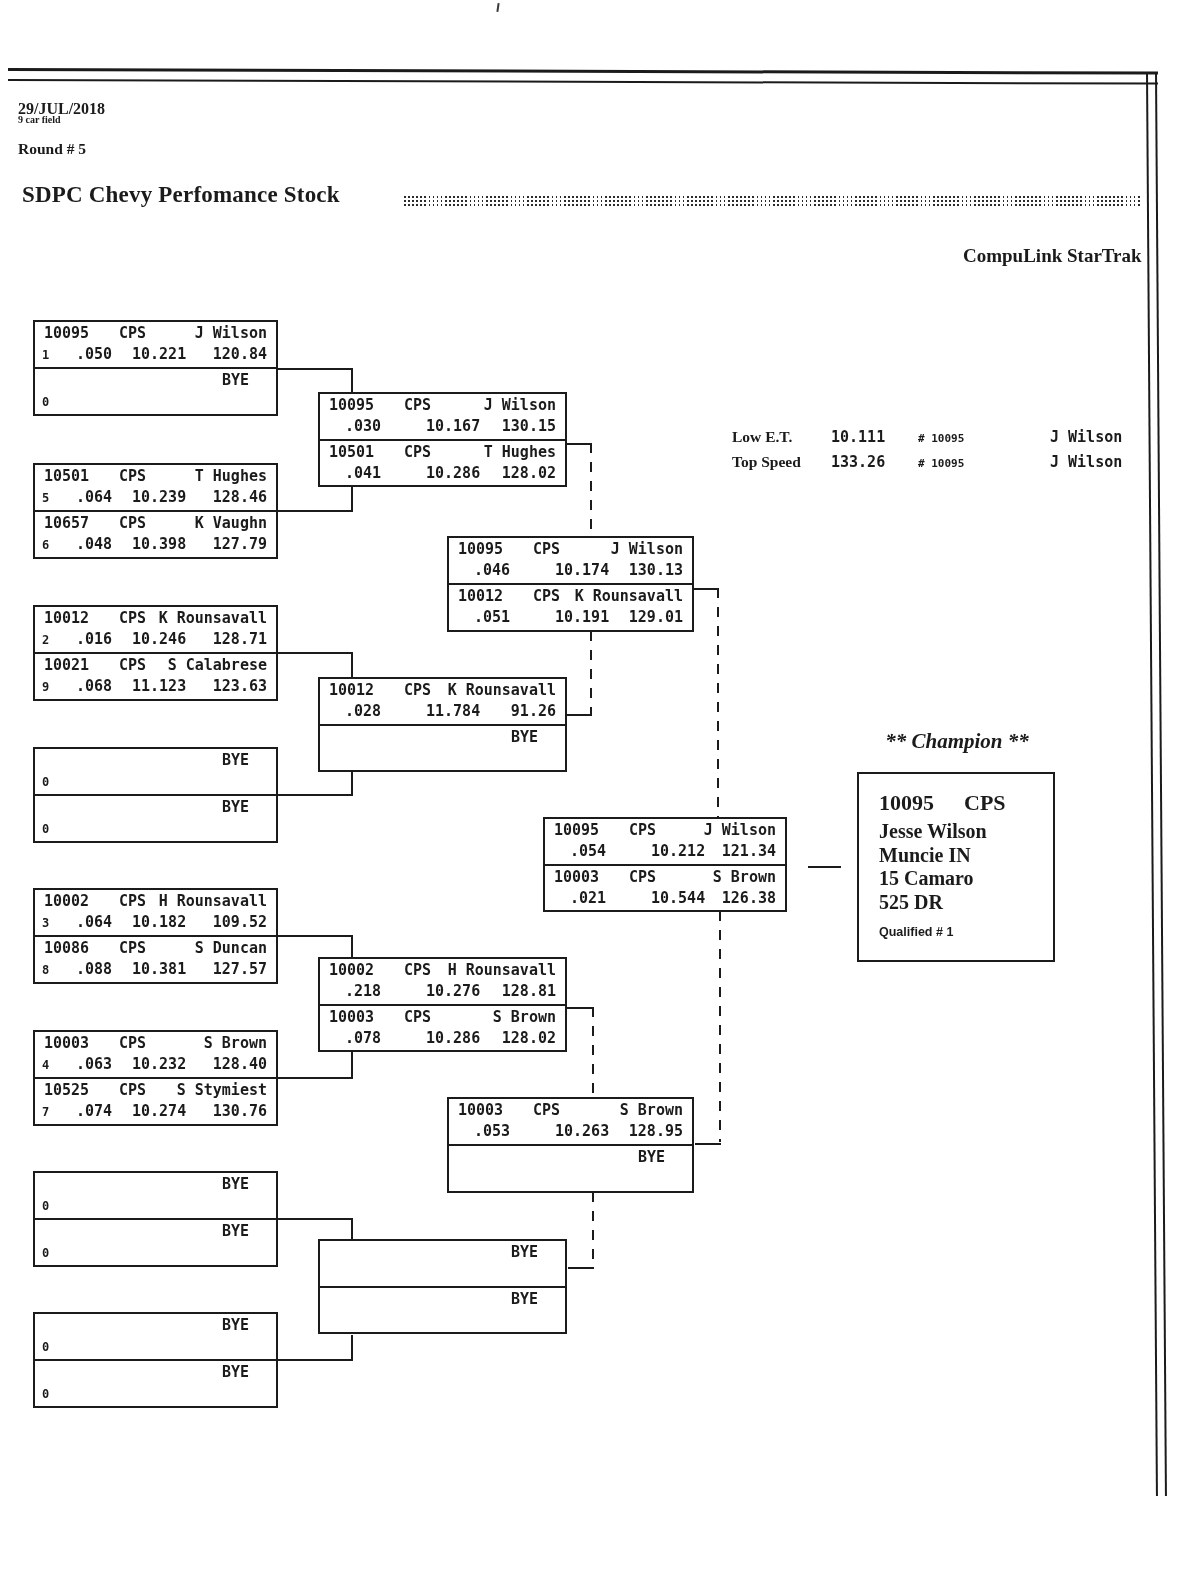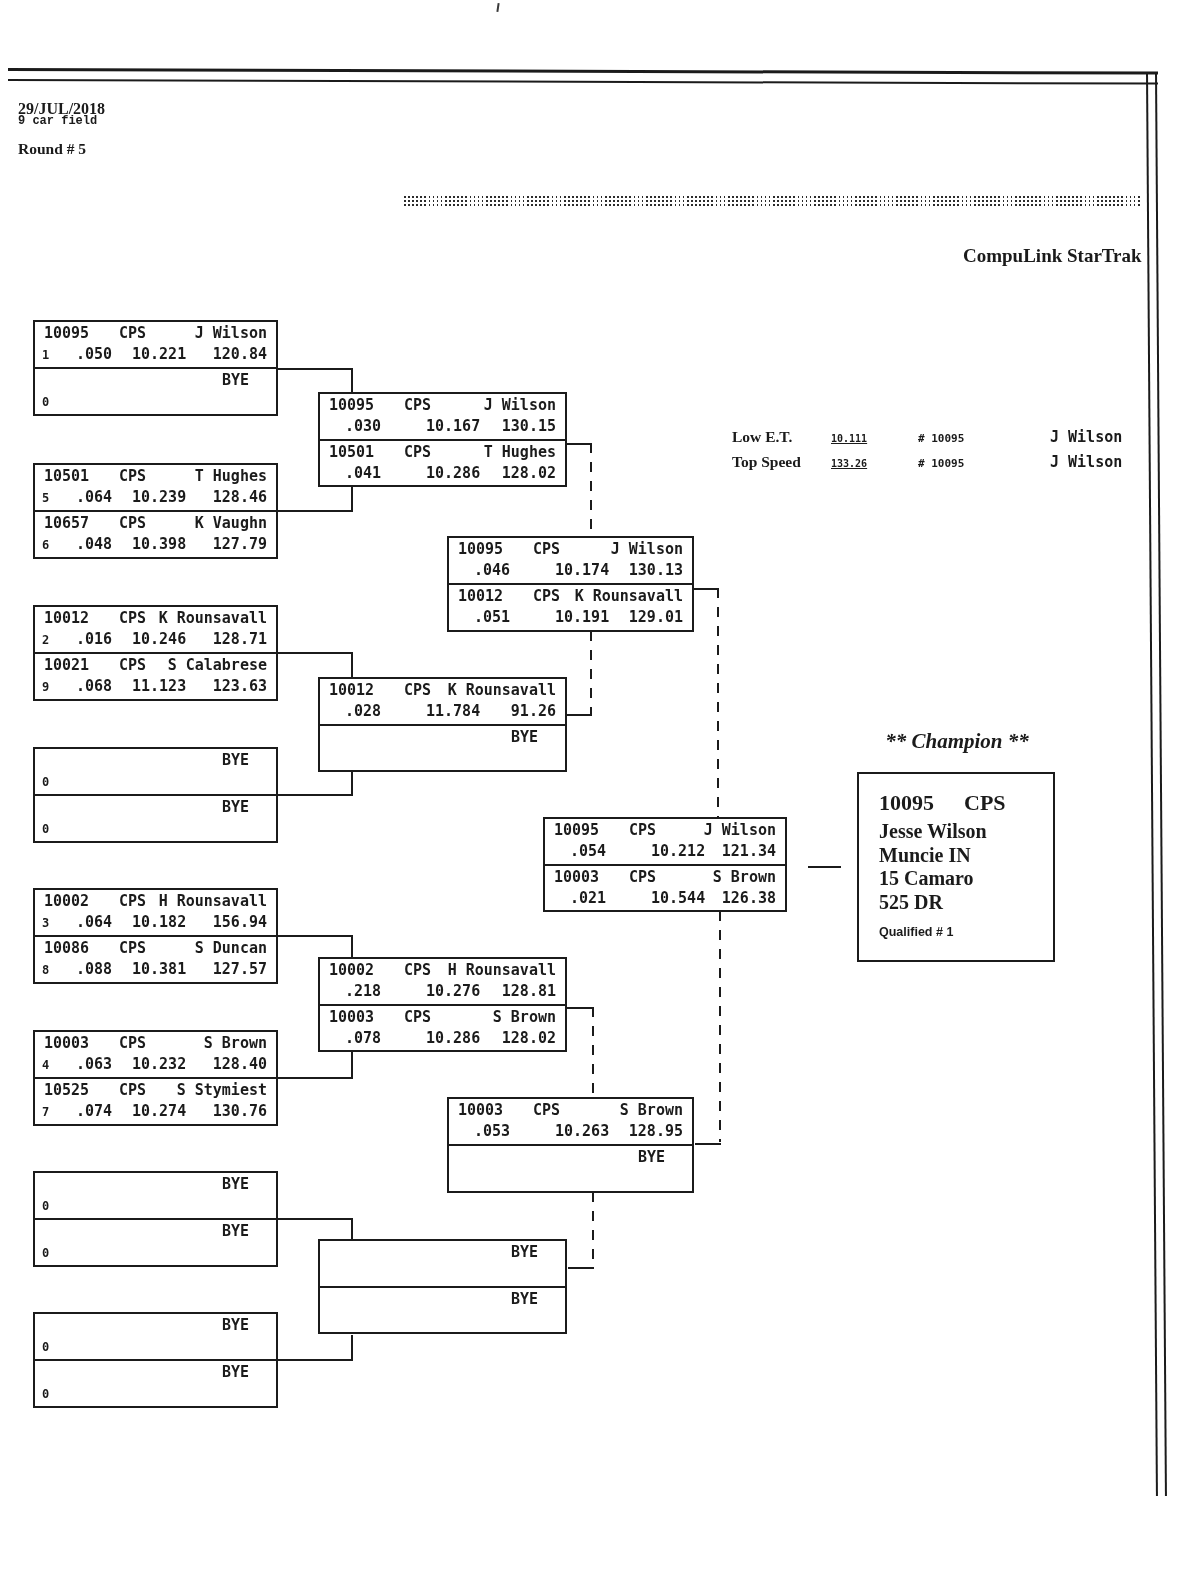--- a/index.html
+++ b/index.html
@@ -11,36 +11,36 @@
             border-top:3px solid var(--ink);border-bottom:2px solid var(--ink);
             transform:rotate(0.18deg);transform-origin:left center;}
   .right-rule{position:absolute;left:1146px;top:72px;width:7px;height:1424px;
               border-left:2px solid var(--ink);border-right:2px solid var(--ink);
               transform:skewX(0.4deg);transform-origin:top center;}
   .tickmark{position:absolute;left:497px;top:3px;width:2px;height:9px;background:#3a3a3a;
             transform:rotate(8deg);}
   
   .hdr-serif{font-family:"Liberation Serif", serif;font-weight:700;position:absolute;}
   .hdr-date{left:18px;top:100px;font-size:16px;}
-  .hdr-field{left:18px;top:114px;font-size:12px;font-family:Liberation Mono, monospace;}
+  .hdr-field{left:18px;top:114px;font-size:10px;}
   .hdr-round{left:18px;top:140px;font-size:15.5px;}
   .evt-title{left:300px;top:110px;width:660px;text-align:center;font-size:25px;letter-spacing:.3px;}
   .class-title{left:22px;top:182px;font-size:23px;letter-spacing:.2px;}
   .dotleader{position:absolute;left:404px;top:196px;width:737px;height:12px;
      background-image:
        repeating-linear-gradient(90deg,#2b2b2b 0 1.6px,transparent 1.6px 4.1px),
        repeating-linear-gradient(90deg,#2b2b2b 0 1.6px,transparent 1.6px 4.1px),
        repeating-linear-gradient(90deg,#2b2b2b 0 1.6px,transparent 1.6px 4.1px);
      background-size:100% 2.4px;background-position:0 0,0 4.2px,0 8.4px;background-repeat:no-repeat;}
   .brand{left:963px;top:245px;font-size:19px;}
   
   .stats{position:absolute;left:732px;top:428px;}
   .stats .row{display:flex;height:25px;align-items:baseline;}
   .stats .lab{font-family:"Liberation Serif", serif;font-weight:700;font-size:15.5px;width:99px;}
-  .stats .val{font-size:10px;font-weight:700;width:87px;text-decoration:underline;}
+  .stats .val{font-size:15px;font-weight:700;width:87px;}
   .stats .car{font-size:11px;font-weight:700;width:132px;}
   .stats .drv{font-size:15px;font-weight:700;}
   
   .champ-head{position:absolute;left:852px;top:729px;width:210px;text-align:center;
               font-family:"Liberation Serif", serif;font-style:italic;font-weight:700;font-size:21px;}
   .champ-box{position:absolute;left:857px;top:772px;width:198px;height:190px;box-sizing:border-box;
              border:2px solid var(--ink);font-family:"Liberation Serif", serif;font-weight:700;
              padding:16px 0 0 20px;}
   .champ-line1{font-size:22px;display:flex;gap:30px;margin-bottom:4px;}
   .champ-line{font-size:20px;line-height:23.5px;}
@@ -68,20 +68,21 @@
 <body>
 
 <div class="page" id="page">
   <div class="top-rule"></div>
   <div class="right-rule"></div>
   <div class="tickmark"></div>
 
   <div class="hdr-serif hdr-date">29/JUL/2018</div>
   <div class="hdr-serif hdr-field">9 car field</div>
   <div class="hdr-serif hdr-round">Round # 5</div>
+  <div class="hdr-serif class-title">SDPC Chevy Perfomance Stock</div>
   <div class="dotleader"></div>
   <div class="hdr-serif brand">CompuLink StarTrak</div>
 
   <div class="stats">
     <div class="row">
       <span class="lab">Low  E.T.</span>
       <span class="val">10.111</span>
       <span class="car"># 10095</span>
       <span class="drv">J Wilson</span>
     </div>
@@ -206,21 +207,21 @@
       <div class="entry">
         <div class="l1">
           <span class="car">10002</span>
           <span class="cls">CPS</span>
           <span class="driver">H Rounsavall</span>
         </div>
         <div class="l2">
           <span class="lane">3</span>
           <span class="rt">.064</span>
           <span class="et">10.182</span>
-          <span class="mph">156.94</span>
+          <span class="mph">109.52</span>
         </div>
       </div>
       <div class="entry second">
         <div class="l1">
           <span class="car">10086</span>
           <span class="cls">CPS</span>
           <span class="driver">S Duncan</span>
         </div>
         <div class="l2">
           <span class="lane">8</span>

